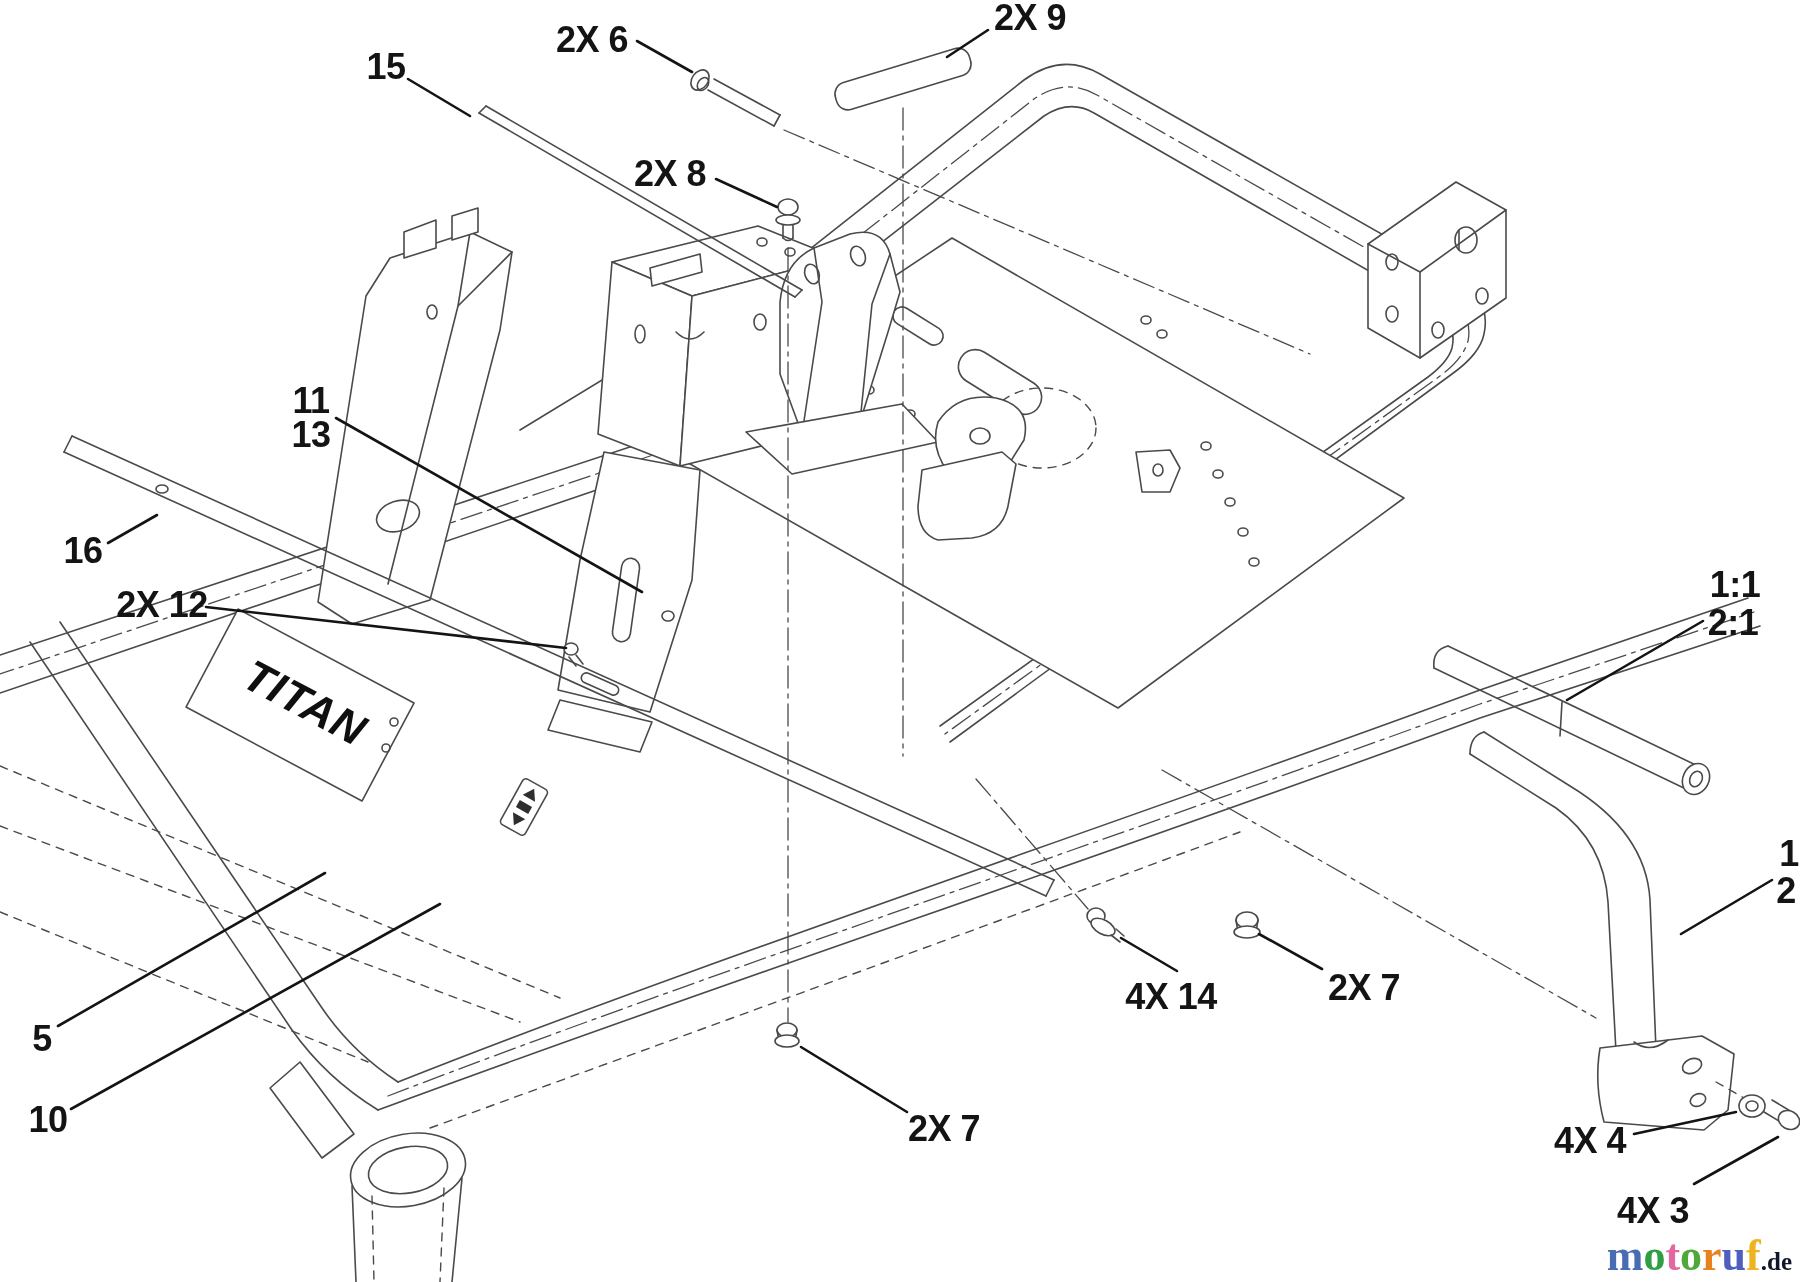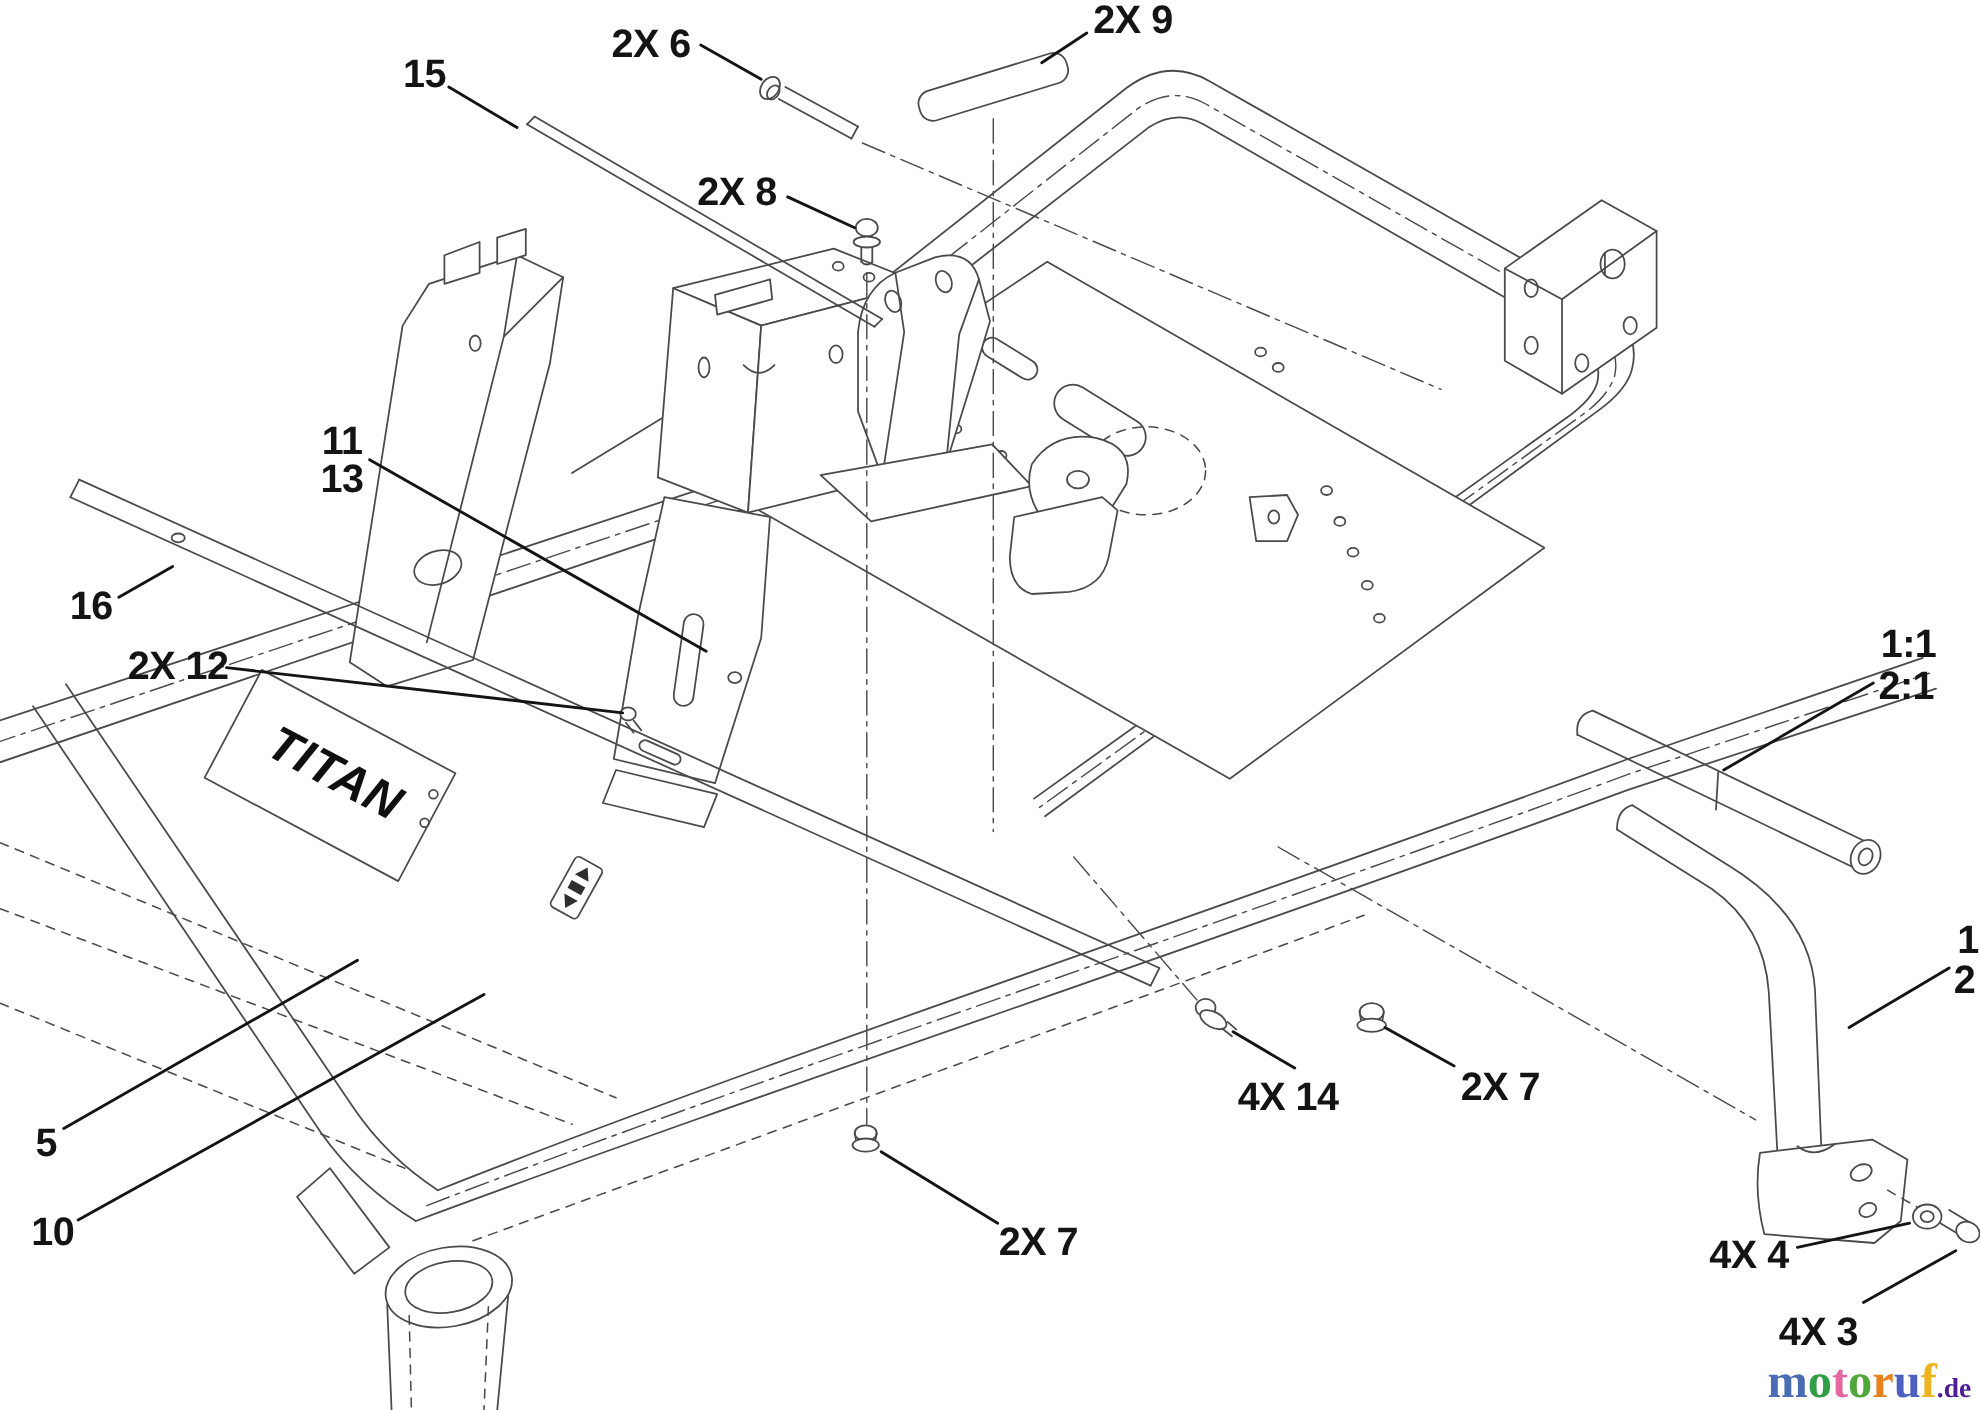--- a/index.html
+++ b/index.html
@@ -12,21 +12,21 @@
   .art .dash{stroke-dasharray:8 7;stroke-width:1.4;}
   .art .cl{stroke-dasharray:22 6 4 6;stroke-width:1.3;}
   .art .dk{fill:#2e2e2e;stroke:none;}
   #callouts text{font:700 36px "Liberation Sans",sans-serif;fill:#141414;stroke:none;
     text-anchor:middle;letter-spacing:-0.5px;}
   #callouts line{stroke:#141414;stroke-width:2.6;stroke-linecap:round;}
   .brand-text{font:italic 700 44px "Liberation Sans",sans-serif;fill:#0f0f0f;stroke:none;
     letter-spacing:1px;text-anchor:middle;}
   #watermark{position:absolute;right:8px;bottom:4px;font-family:"Liberation Serif",serif;
     font-weight:700;font-size:44px;line-height:1;white-space:nowrap;cursor:pointer;}
-  #watermark .wm-suffix{font-size:25px;font-weight:700;color:#4c1d95;}
+  #watermark .wm-suffix{font-size:25px;font-weight:700;color:#0f172a;}
 </style>
 </head>
 <body>
 
 <div id="stage">
 <svg width="1800" height="1282" viewBox="0 0 1800 1282">
 
   <g class="art">
 
     <g>

